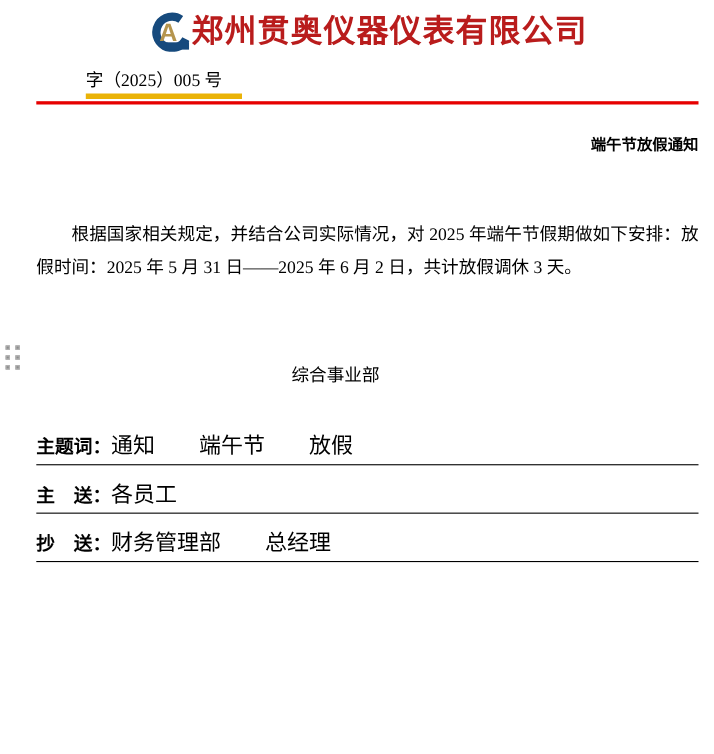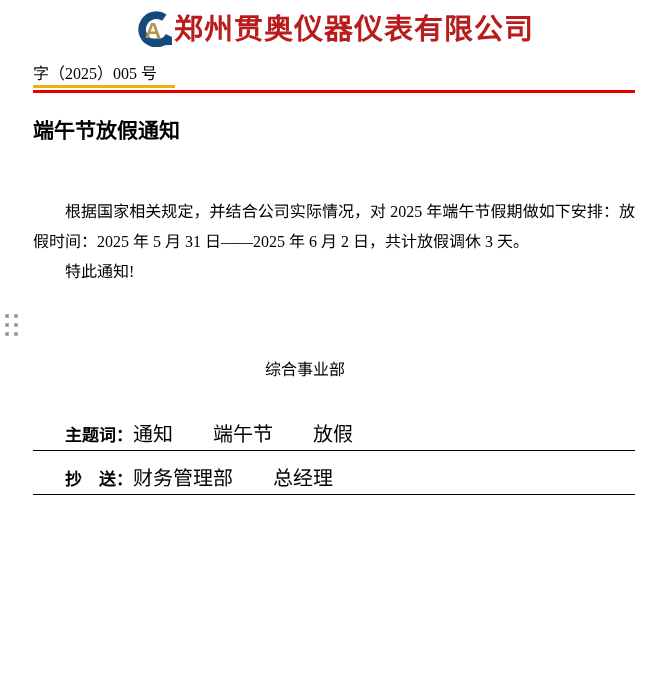--- a/index.html
+++ b/index.html
@@ -50,34 +50,35 @@
     letter-spacing: 1px;
     white-space: nowrap;
     line-height: 1;
   }
 
   
   .docnum-row { margin-top: 16px; line-height: 20px; }
   .docnum {
     display: inline-block;
     font-size: 16px;
-    border-bottom: 3px solid #eab308;
+    border-bottom: 5px solid #eab308;
     padding: 0 18px 1px 0;
+    margin-left: 45px;
   }
   .red-rule {
     height: 3px;
     background: #e60000;
     margin-top: 2px;
   }
 
   
   .title {
     margin-top: 24px;
-    text-align: left;
-    font-size: 21px;
+    text-align: right;
+    font-size: 14px;
     font-weight: bold;
     line-height: 28px;
   }
 
   
   .body { margin-top: 52px; }
   .body p {
     font-size: 16px;
     line-height: 30px;
     text-indent: 2em;
@@ -94,21 +95,20 @@
   .footer-row {
     border-bottom: 1px solid #000;
     padding-bottom: 3px;
     line-height: 22px;
     white-space: nowrap;
   }
   .footer-row + .footer-row { margin-top: 16px; }
   .footer-row .label {
     font-size: 17px;
     font-weight: bold;
-    margin-left: 32px;
   }
   .footer-row .value {
     font-size: 20px;
   }
 </style>
 </head>
 <body>
 
 <div class="page">
 
@@ -135,29 +135,31 @@
   <div class="docnum-row">
     <span class="docnum">字（2025）005 号</span>
   </div>
 
   <div class="red-rule"></div>
 
   <h2 class="title">端午节放假通知</h2>
 
   <div class="body">
     <p>根据国家相关规定，并结合公司实际情况，对 2025 年端午节假期做如下安排：放假时间：2025 年 5 月 31 日——2025 年 6 月 2 日，共计放假调休 3 天。</p>
-    <p>特此通知!</p>
   </div>
 
   <div class="signature">
     <div class="dept">综合事业部</div>
   </div>
 
   <div class="footer">
     <div class="footer-row">
       <span class="label">主题词：</span><span class="value">通知　　端午节　　放假</span>
     </div>
     <div class="footer-row">
+      <span class="label">主　送：</span><span class="value">各员工</span>
+    </div>
+    <div class="footer-row">
       <span class="label">抄　送：</span><span class="value">财务管理部　　总经理</span>
     </div>
   </div>
 
 </div>
 
 </body></html>

